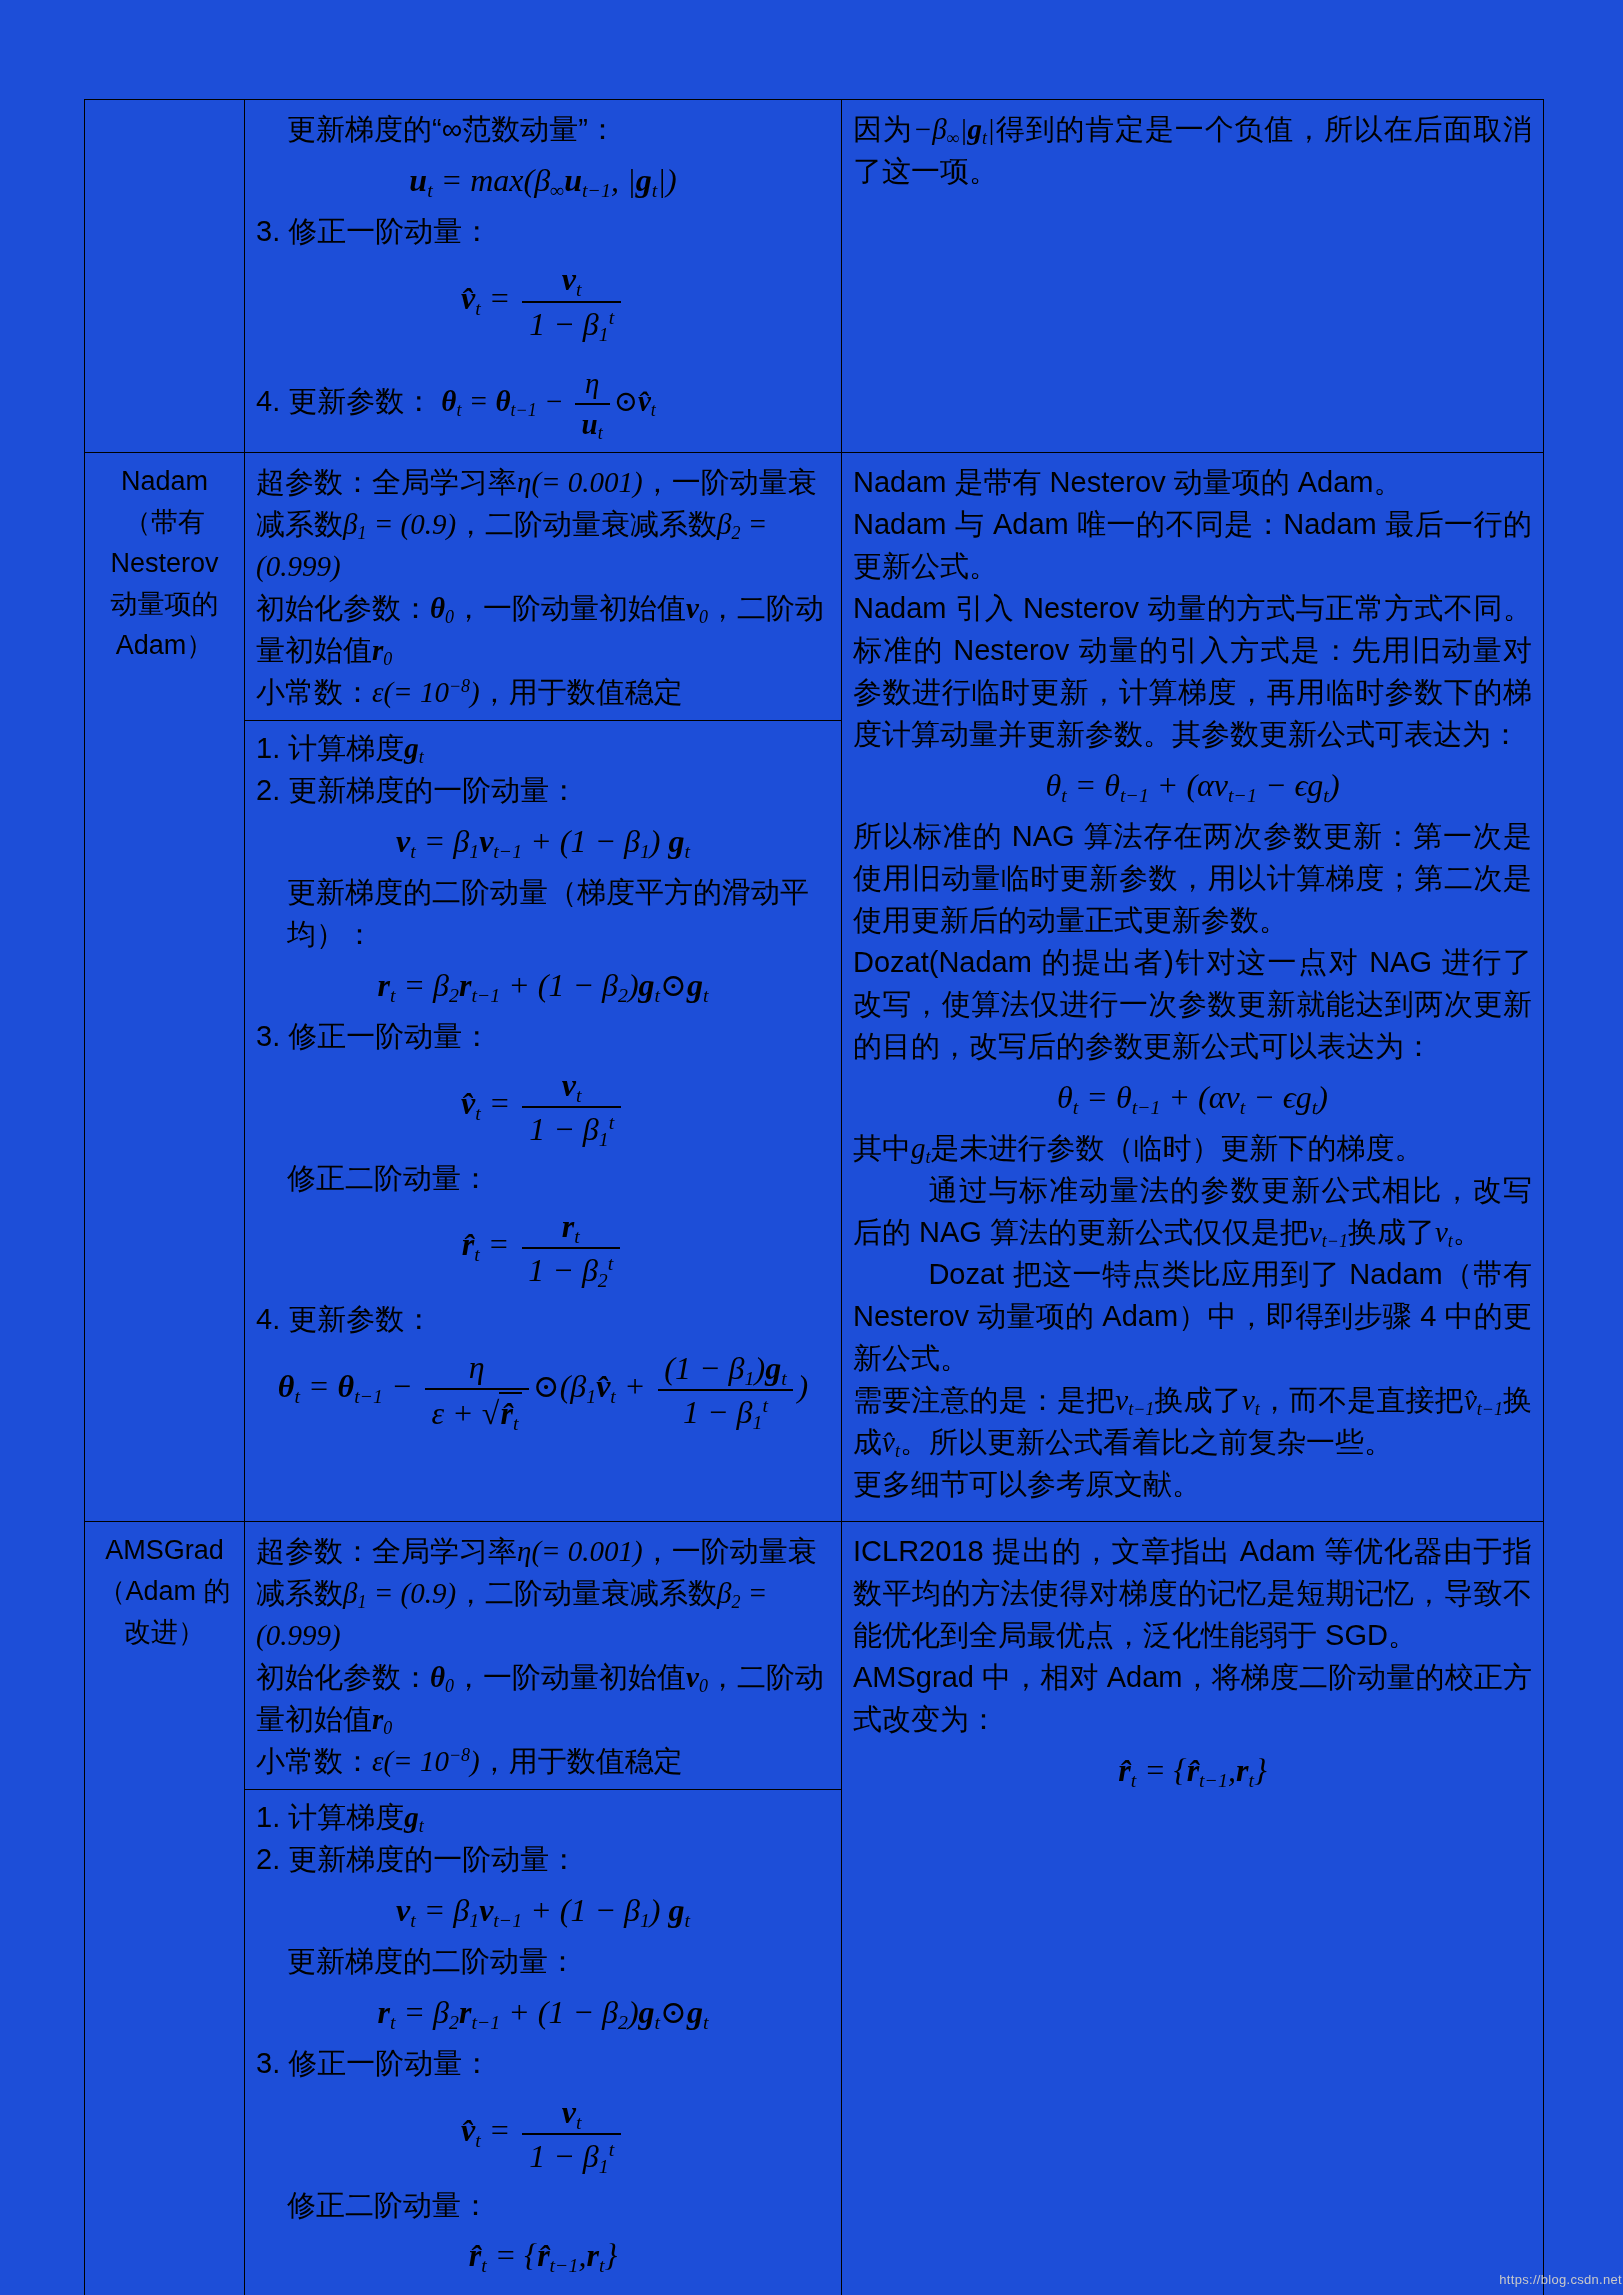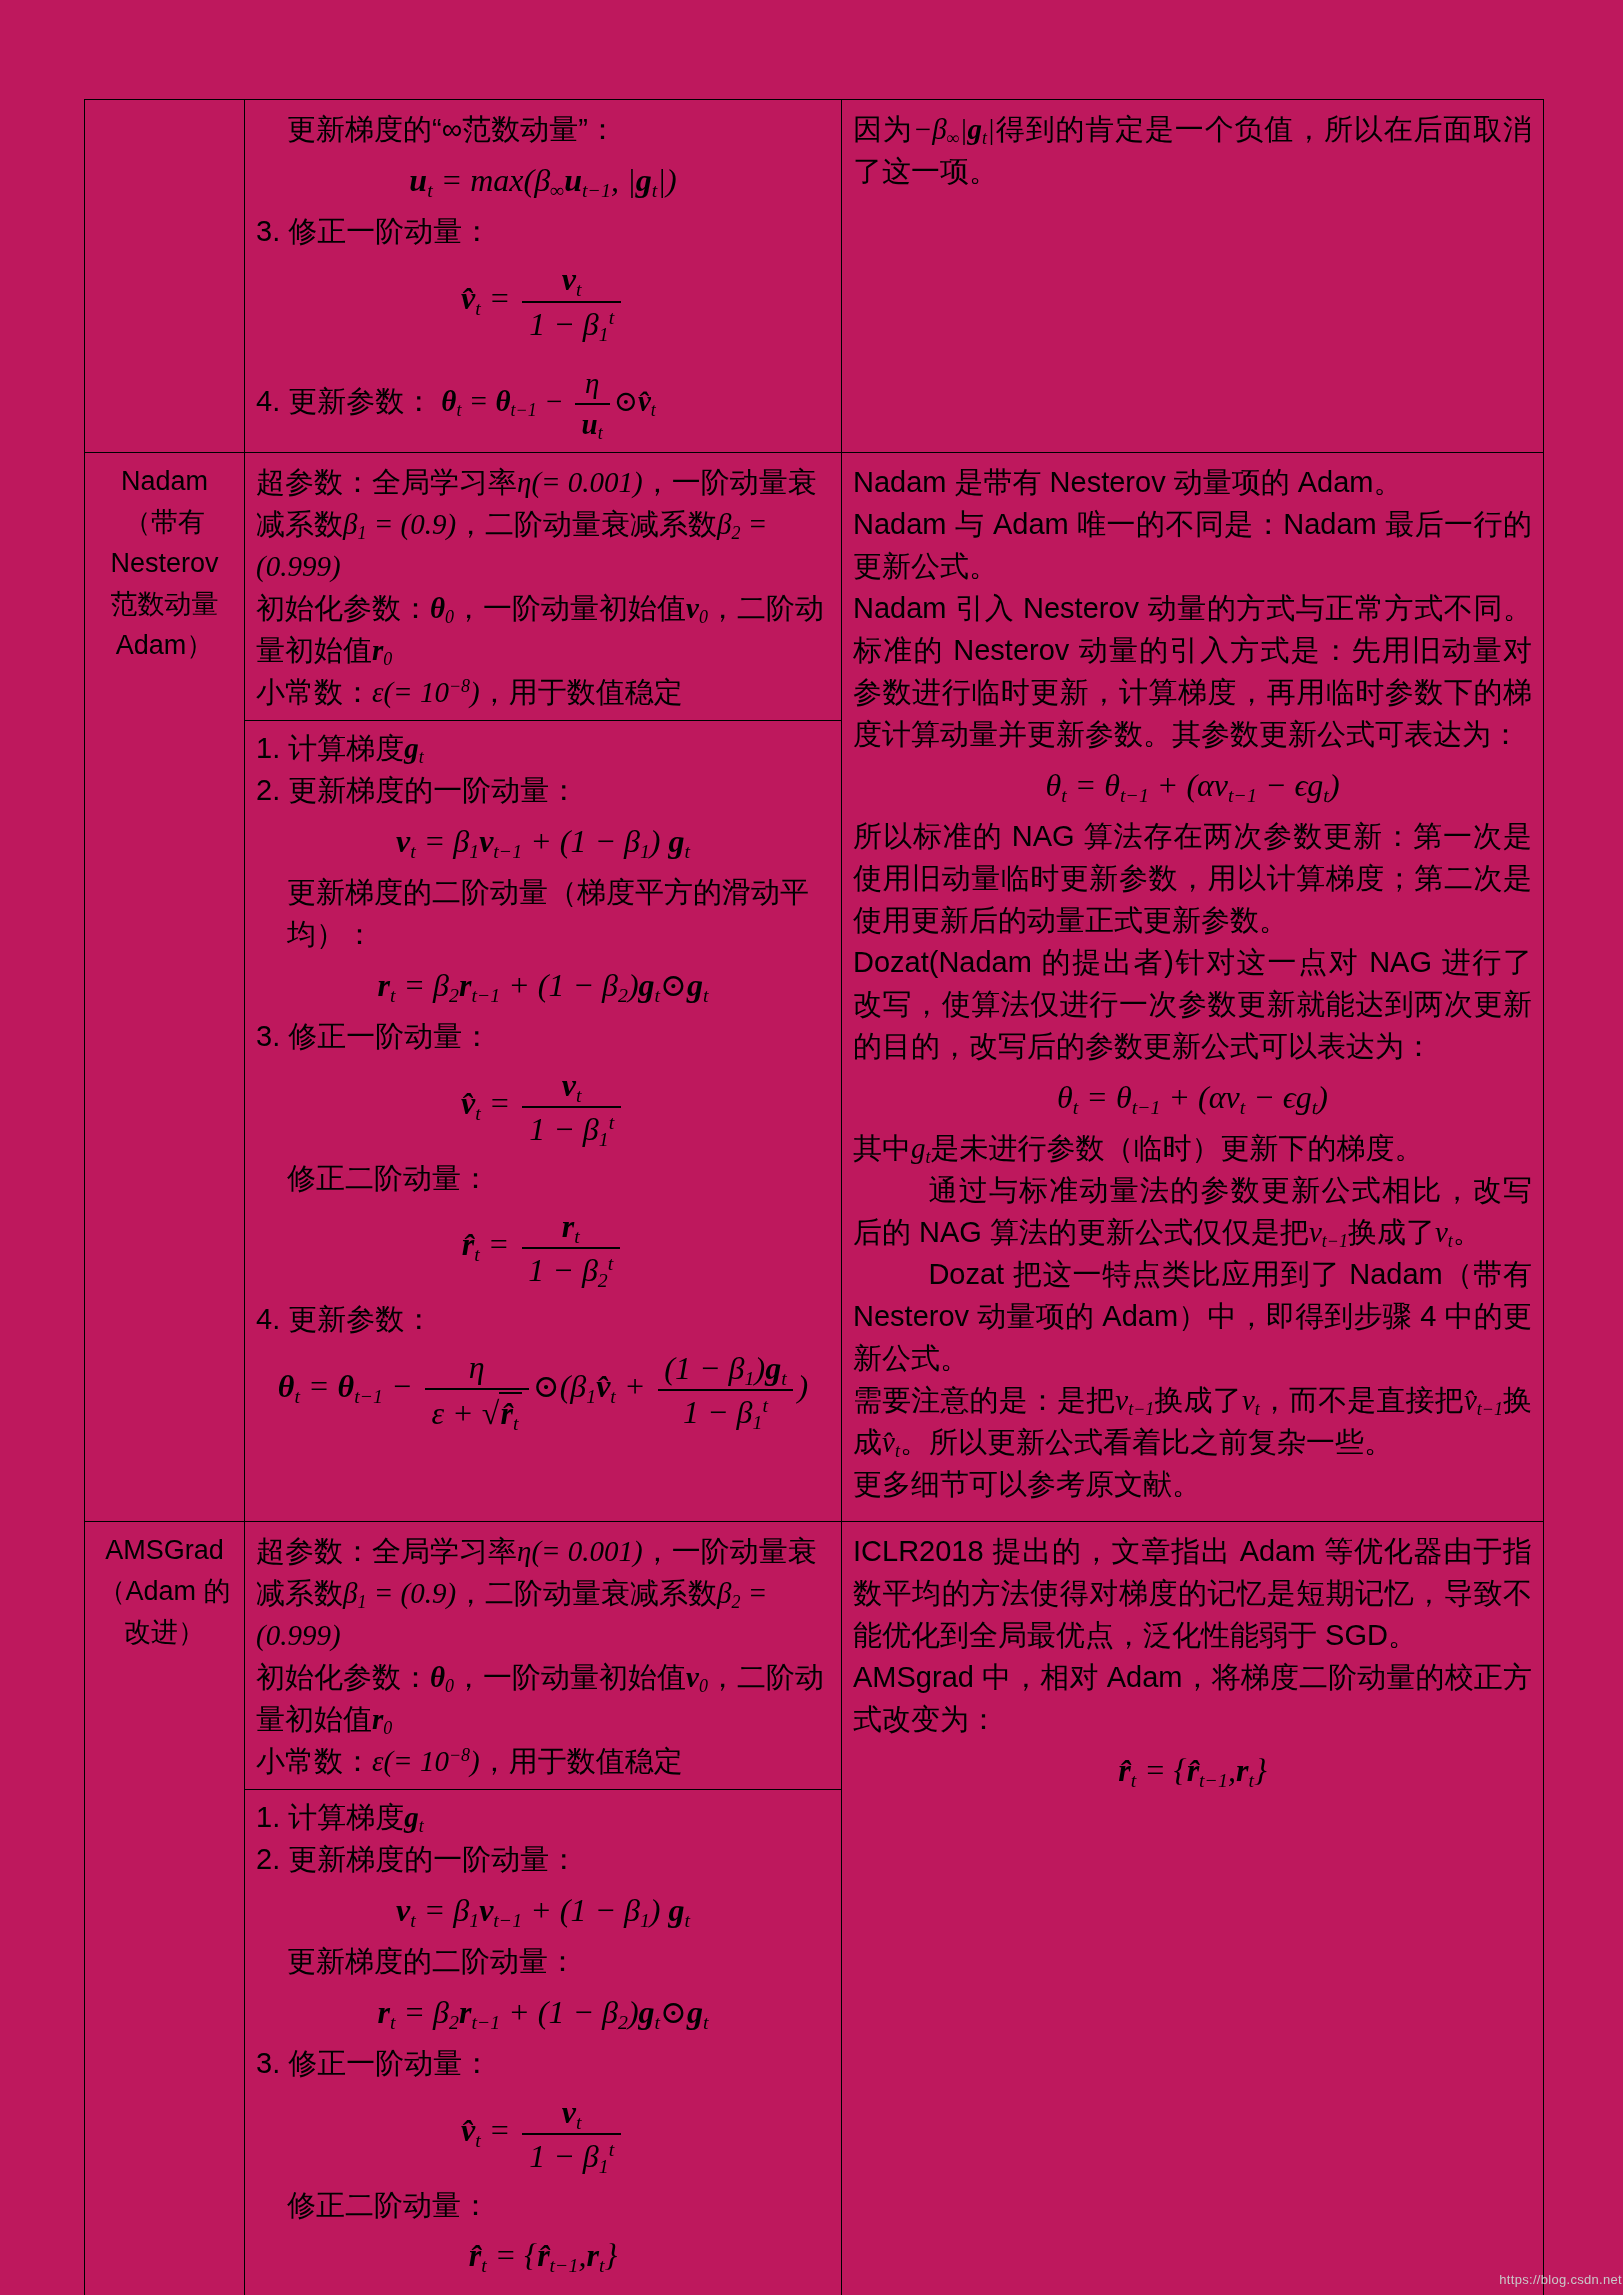--- a/index.html
+++ b/index.html
@@ -2,21 +2,21 @@
 <html style="font-size:11px"><head>
 <meta charset="utf-8">
 <style>
   * { margin:0; padding:0; box-sizing:border-box; }
   html,body { background:#ffffff; }
   body {
     width:1623px; height:2295px;
     font-family:"Liberation Sans","DejaVu Sans",sans-serif;
     color:#000;
   }
-  .page { position:relative; width:1623px; height:2295px; overflow:hidden; background:#be185d; }
+  .page { position:relative; width:1623px; height:2295px; overflow:hidden; background:#1d4ed8; }
 
   table.doc {
     position:absolute; left:84px; top:99px; width:1459px;
     border-collapse:collapse; table-layout:fixed;
   }
   td {
     border:1.4px solid #000;
     vertical-align:top;
     padding:8.2px 11px;
     font-size:29px;
@@ -94,21 +94,21 @@
           </td>
         <td class="c3">
             <div class="para">因为<span class="mi">−β<sub>∞</sub>|<span class="mb">g</span><sub>t</sub>|</span>得到的肯定是一个负值，所以在后面取消了这一项。</div>
           </td>
       </tr>
       <tr class="r1">
         <td class="c1">
             <div class="lbl-line">Nadam</div>
             <div class="lbl-line">（带有</div>
             <div class="lbl-line">Nesterov</div>
-            <div class="lbl-line">范数动量</div>
+            <div class="lbl-line">动量项的</div>
             <div class="lbl-line">Adam）</div>
           </td>
         <td class="c2">
             <div class="para">超参数：全局学习率<span class="mi">η(= 0.001)</span>，一阶动量衰减系数<span class="mi">β<sub>1</sub> = (0.9)</span>，二阶动量衰减系数<span class="mi">β<sub>2</sub> = (0.999)</span></div>
             <div class="para">初始化参数：<span class="mi"><span class="mb">θ</span><sub>0</sub></span>，一阶动量初始值<span class="mi"><span class="mb">v</span><sub>0</sub></span>，二阶动量初始值<span class="mi"><span class="mb">r</span><sub>0</sub></span></div>
             <div class="para">小常数：<span class="mi">ε(= 10<sup>−8</sup>)</span>，用于数值稳定</div>
             <div class="rule"></div>
             <div class="li">1.  计算梯度<span class="mi"><span class="mb">g</span><sub>t</sub></span></div>
             <div class="li">2.  更新梯度的一阶动量：</div>
             <div class="fx"><span class="mb">v</span><sub>t</sub> = β<sub>1</sub><span class="mb">v</span><sub>t−1</sub> + (1 − β<sub>1</sub>) <span class="mb">g</span><sub>t</sub></div>

